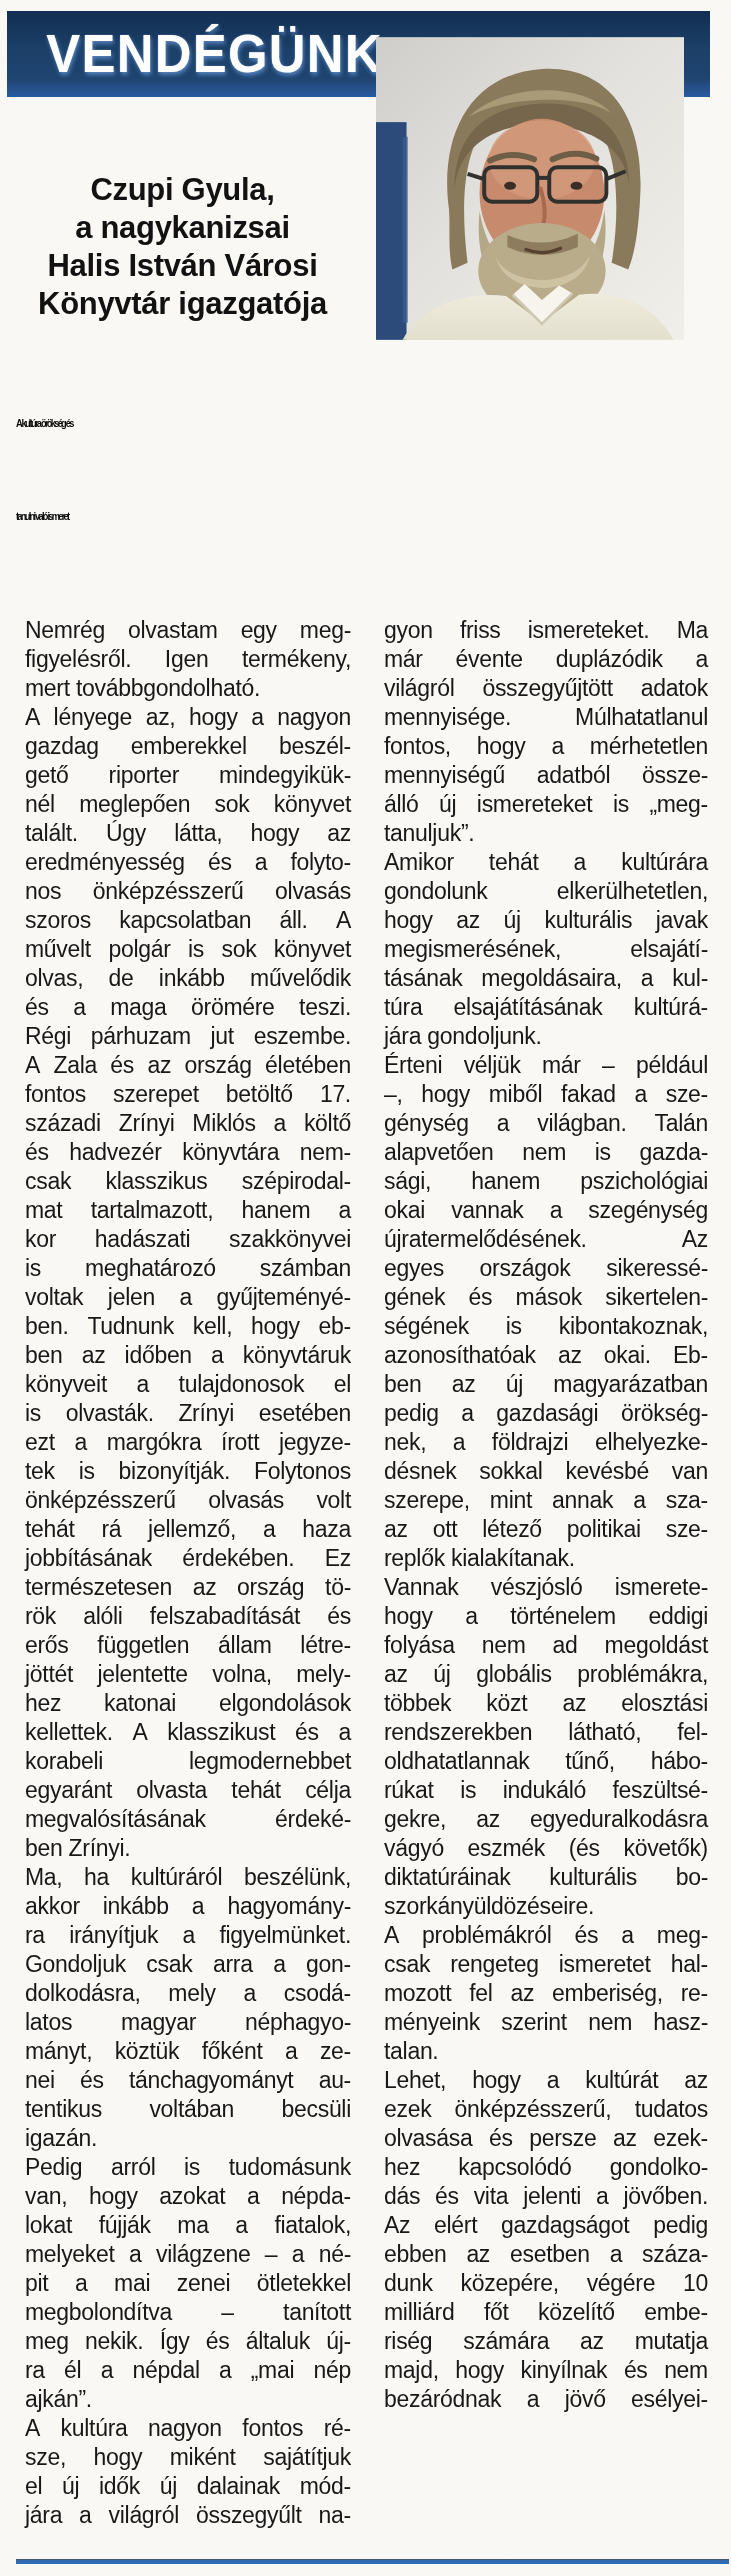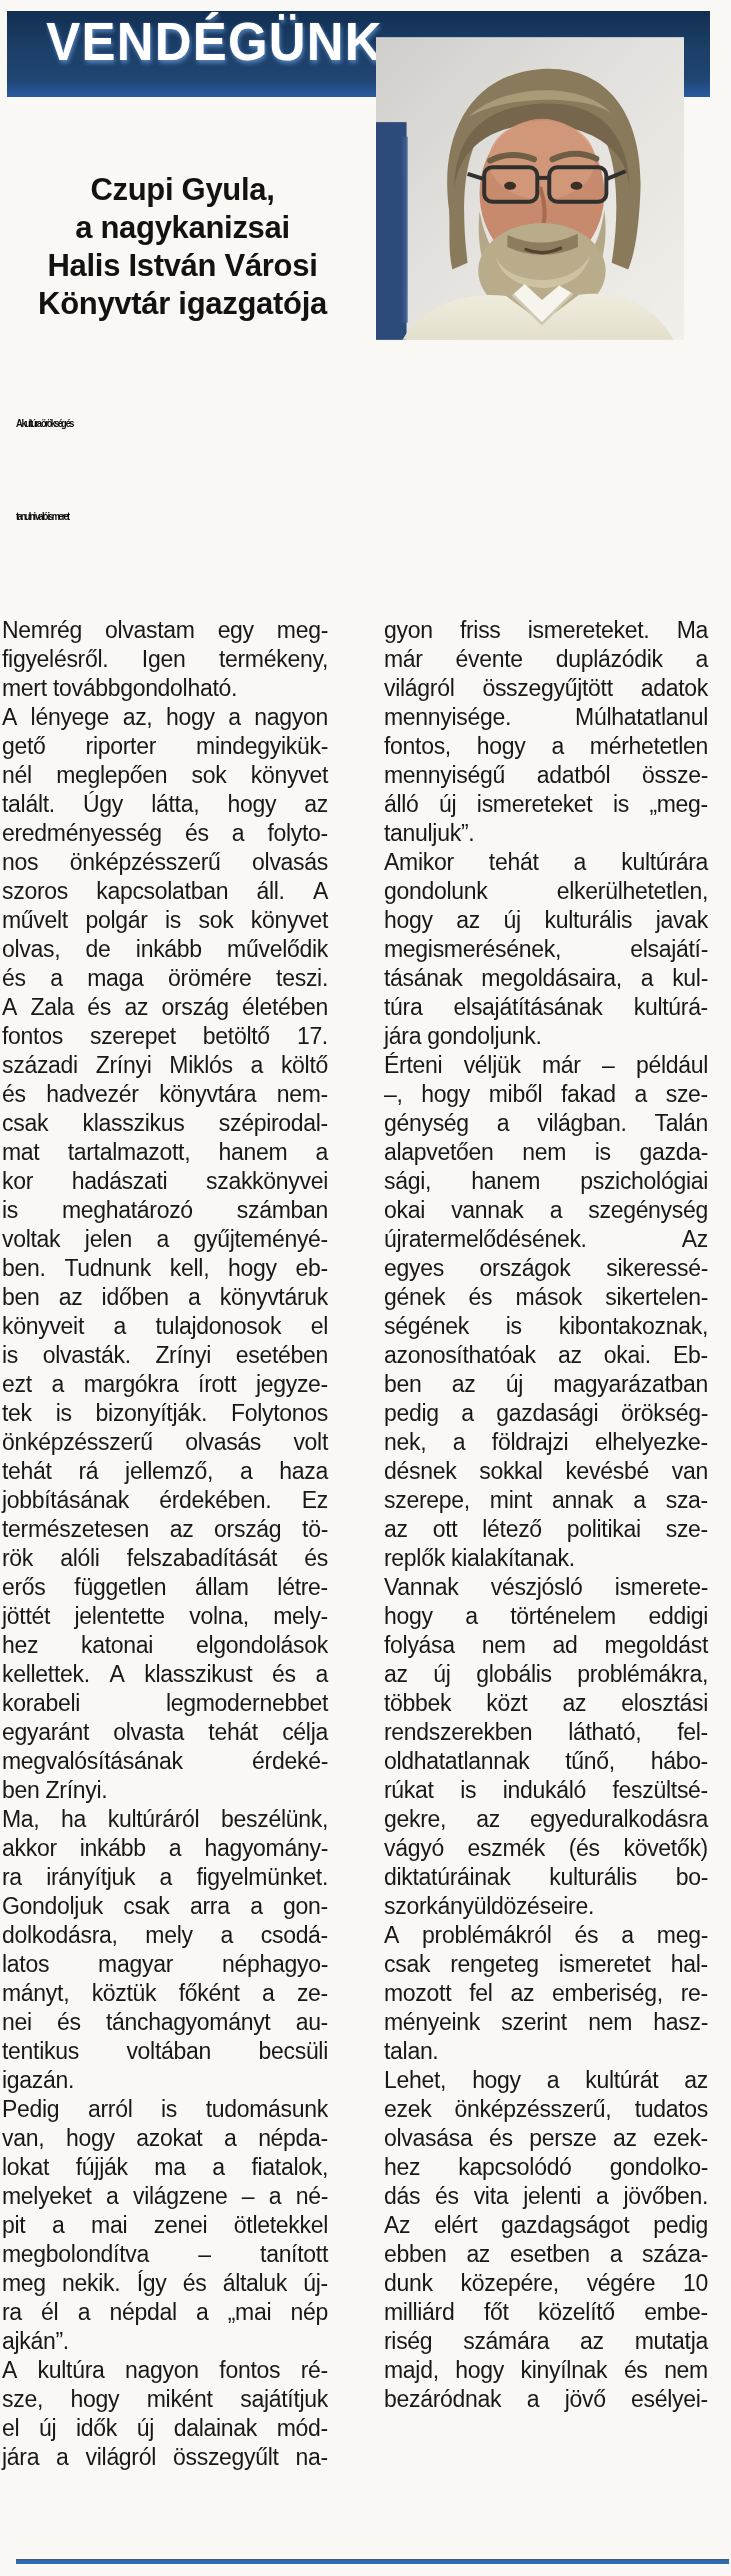--- a/index.html
+++ b/index.html
@@ -5,21 +5,21 @@
   html,body{margin:0;padding:0;}
   body{
     width:731px;height:2576px;position:relative;overflow:hidden;
     background:#f9f8f4;
     font-family:"Liberation Sans", sans-serif;
   }
   
   .banner{
     position:absolute;left:6.6px;top:10.6px;width:703px;height:86px;
     background:linear-gradient(180deg,#122e52 0%,#1c4068 45%,#1f4470 78%,#2a5aa0 100%);
-    display:flex;
+    display:flex;align-items:center;
   }
   .banner-label{
     color:#ffffff;font-weight:bold;font-size:53px;letter-spacing:1.3px;
     padding-left:41px;
     text-shadow:1.3px 3.3px 4.6px rgba(110,160,225,.65), 0 0 1.3px rgba(220,235,255,.5);
     transform:scaleX(.96);transform-origin:left center;white-space:nowrap;
   }
   
   .photo{
     position:absolute;left:376px;top:37px;width:308px;height:303px;z-index:2;
@@ -36,21 +36,21 @@
     position:absolute;left:16px;top:377px;width:876px;
     transform:scaleX(.88);transform-origin:left top;
     color:#0b0b0b;font-weight:bold;font-size:76px;line-height:93px;
     letter-spacing:-2px;white-space:nowrap;
   }
   
   .col{
     position:absolute;top:616px;color:#181818;
     font-size:23px;line-height:29px;letter-spacing:-0.3px;
   }
-  .col-left{left:2px;width:326px;}
+  .col-left{left:25px;width:326px;}
   .col-right{left:384px;width:324px;}
   .line{display:flex;justify-content:space-between;white-space:nowrap;}
   .line.end{display:block;white-space:nowrap;}
   
   .rule{
     position:absolute;left:16px;top:2559px;width:713px;height:5.3px;
     background:linear-gradient(180deg,#475060 0%,#2e6db6 38%,#2e6db6 100%);
   }
 </style>
 </head>
@@ -141,20 +141,25 @@
     <div class="line end">mert továbbgondolható.</div>
     <div class="line">
       <span>A</span>
       <span>lényege</span>
       <span>az,</span>
       <span>hogy</span>
       <span>a</span>
       <span>nagyon</span>
     </div>
     <div class="line">
+      <span>gazdag</span>
+      <span>emberekkel</span>
+      <span>beszél-</span>
+    </div>
+    <div class="line">
       <span>gető</span>
       <span>riporter</span>
       <span>mindegyikük-</span>
     </div>
     <div class="line">
       <span>nél</span>
       <span>meglepően</span>
       <span>sok</span>
       <span>könyvet</span>
     </div>
@@ -194,20 +199,26 @@
       <span>de</span>
       <span>inkább</span>
       <span>művelődik</span>
     </div>
     <div class="line">
       <span>és</span>
       <span>a</span>
       <span>maga</span>
       <span>örömére</span>
       <span>teszi.</span>
+    </div>
+    <div class="line">
+      <span>Régi</span>
+      <span>párhuzam</span>
+      <span>jut</span>
+      <span>eszembe.</span>
     </div>
     <div class="line">
       <span>A</span>
       <span>Zala</span>
       <span>és</span>
       <span>az</span>
       <span>ország</span>
       <span>életében</span>
     </div>
     <div class="line">

